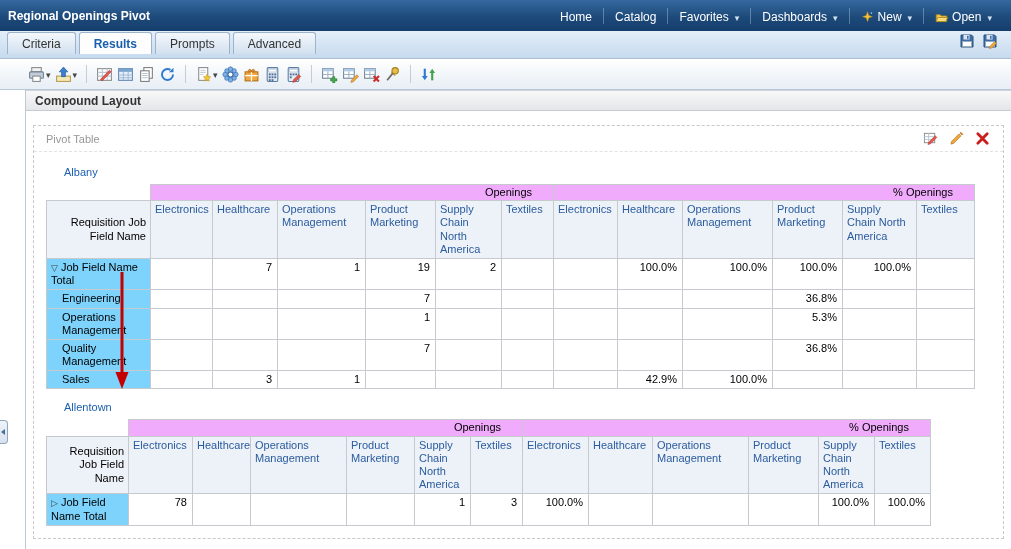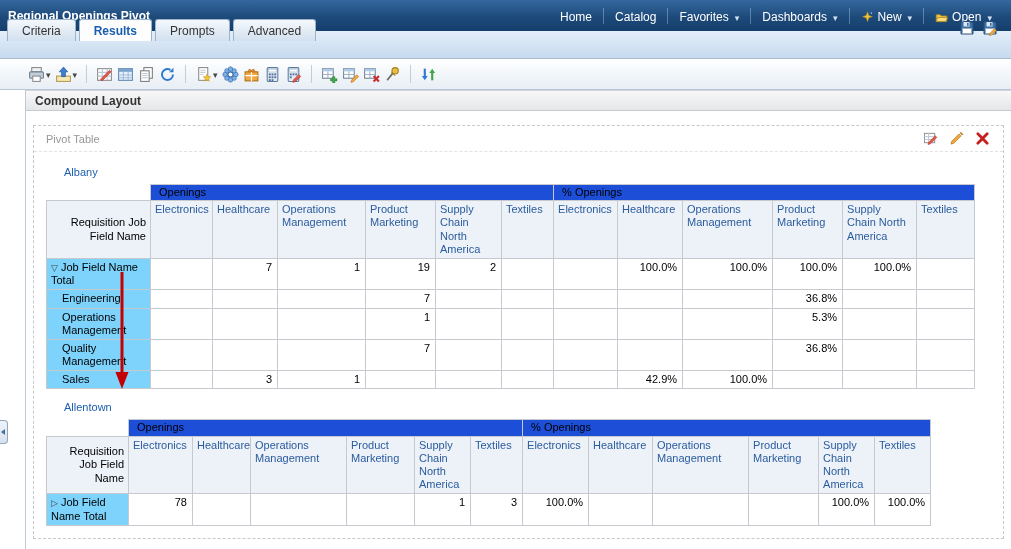--- a/index.html
+++ b/index.html
@@ -12,21 +12,21 @@
 .tb-title{font-weight:bold;font-size:12px}
 .tb-nav{margin-left:auto;display:flex;align-items:center;font-size:12px;height:100%}
 .nav-item{padding:0 11px;display:flex;align-items:flex-end;gap:4px;cursor:pointer;height:16px;border-left:1px solid rgba(165,195,225,.45)}
 .nav-item:first-child{border-left:none}
 .nav-ic svg{width:13px;height:13px;display:block}
 .caret::after{content:"▾";font-size:9px;color:#d2e2f2;margin-left:2px}
 .signedin{padding:0 6px 0 12px;border-left:1px solid rgba(165,195,225,.45);display:flex;gap:4px;align-items:center;height:16px}
 .signedin b{font-weight:bold}
 
 
-.tabbar{height:28px;background:linear-gradient(#e3eef9,#c7daee);border-bottom:1px solid #a9bdd3;display:flex;align-items:flex-end;padding:0 12px 17px 7px}
+.tabbar{height:28px;background:linear-gradient(#e3eef9,#c7daee);border-bottom:1px solid #a9bdd3;display:flex;align-items:flex-end;padding:0 12px 4px 7px}
 .tab{border:1px solid #9db3ca;border-bottom:none;border-radius:3px 3px 0 0;padding:4px 14px 3px;margin-right:3px;font-size:12px;color:#333;background:linear-gradient(#f4f8fc,#d2e0ef);cursor:pointer}
 .tab.active{background:#fdfdfe;color:#1a5fae;font-weight:bold}
 .tab-actions{margin-left:auto;display:flex;gap:5px;align-items:center;padding-bottom:4px}
 .iconbtn{display:flex;align-items:center;padding:1px}
 .iconbtn svg{width:16px;height:16px;display:block}
 
 
 .toolbar{height:31px;background:linear-gradient(#ffffff,#e7eef5);border-bottom:1px solid #b9c8d8;display:flex;align-items:center;padding-left:27px;gap:2px}
 .toolbar .iconbtn svg{width:17px;height:17px}
 .tb-caret::after{content:"▾";font-size:9px;color:#444;margin-left:1px}
@@ -46,21 +46,21 @@
 .panel-actions svg{width:15px;height:15px;display:block}
 .panel-body{padding:2px 12px 12px}
 .region-link{display:inline-block;color:#1c5fae;margin:12px 0 0 18px;cursor:pointer}
 
 
 table.pivot{border-collapse:collapse;table-layout:fixed;margin-top:6px}
 table.pivot.albany{width:928px}
 table.pivot.allentown{width:884px}
 .pivot th,.pivot td{border:1px solid #c6c9cd;font-weight:normal;font-size:11px;vertical-align:top;padding:2px 4px;color:#000;overflow:hidden;line-height:1.2}
 .pivot td.void{border:none;background:#fff}
-.pivot th.grp{background:#1d4ed8;text-align:left;color:#000;padding:1px 8px}
+.pivot th.grp{background:#f0abfc;text-align:right;color:#000;padding:1px 21px}
 .pivot th.colhdr{background:#edf1f8;text-align:left;color:#2a5c9e}
 .pivot th.rowhdr{background:#edf1f8;text-align:right;vertical-align:middle;color:#000}
 .pivot td.rlabel{text-align:left;padding-left:4px;background:#7dd3fc}
 .pivot td.rlabel.indent{padding-left:15px}
 .pivot td.val{text-align:right;padding-right:5px;background:#fff}
 .tgl{font-size:9px;color:#444;margin-right:3px}
 
 
 .red-arrow{position:absolute;left:114px;top:272px;width:16px;height:120px;z-index:9;pointer-events:none}
 </style>

